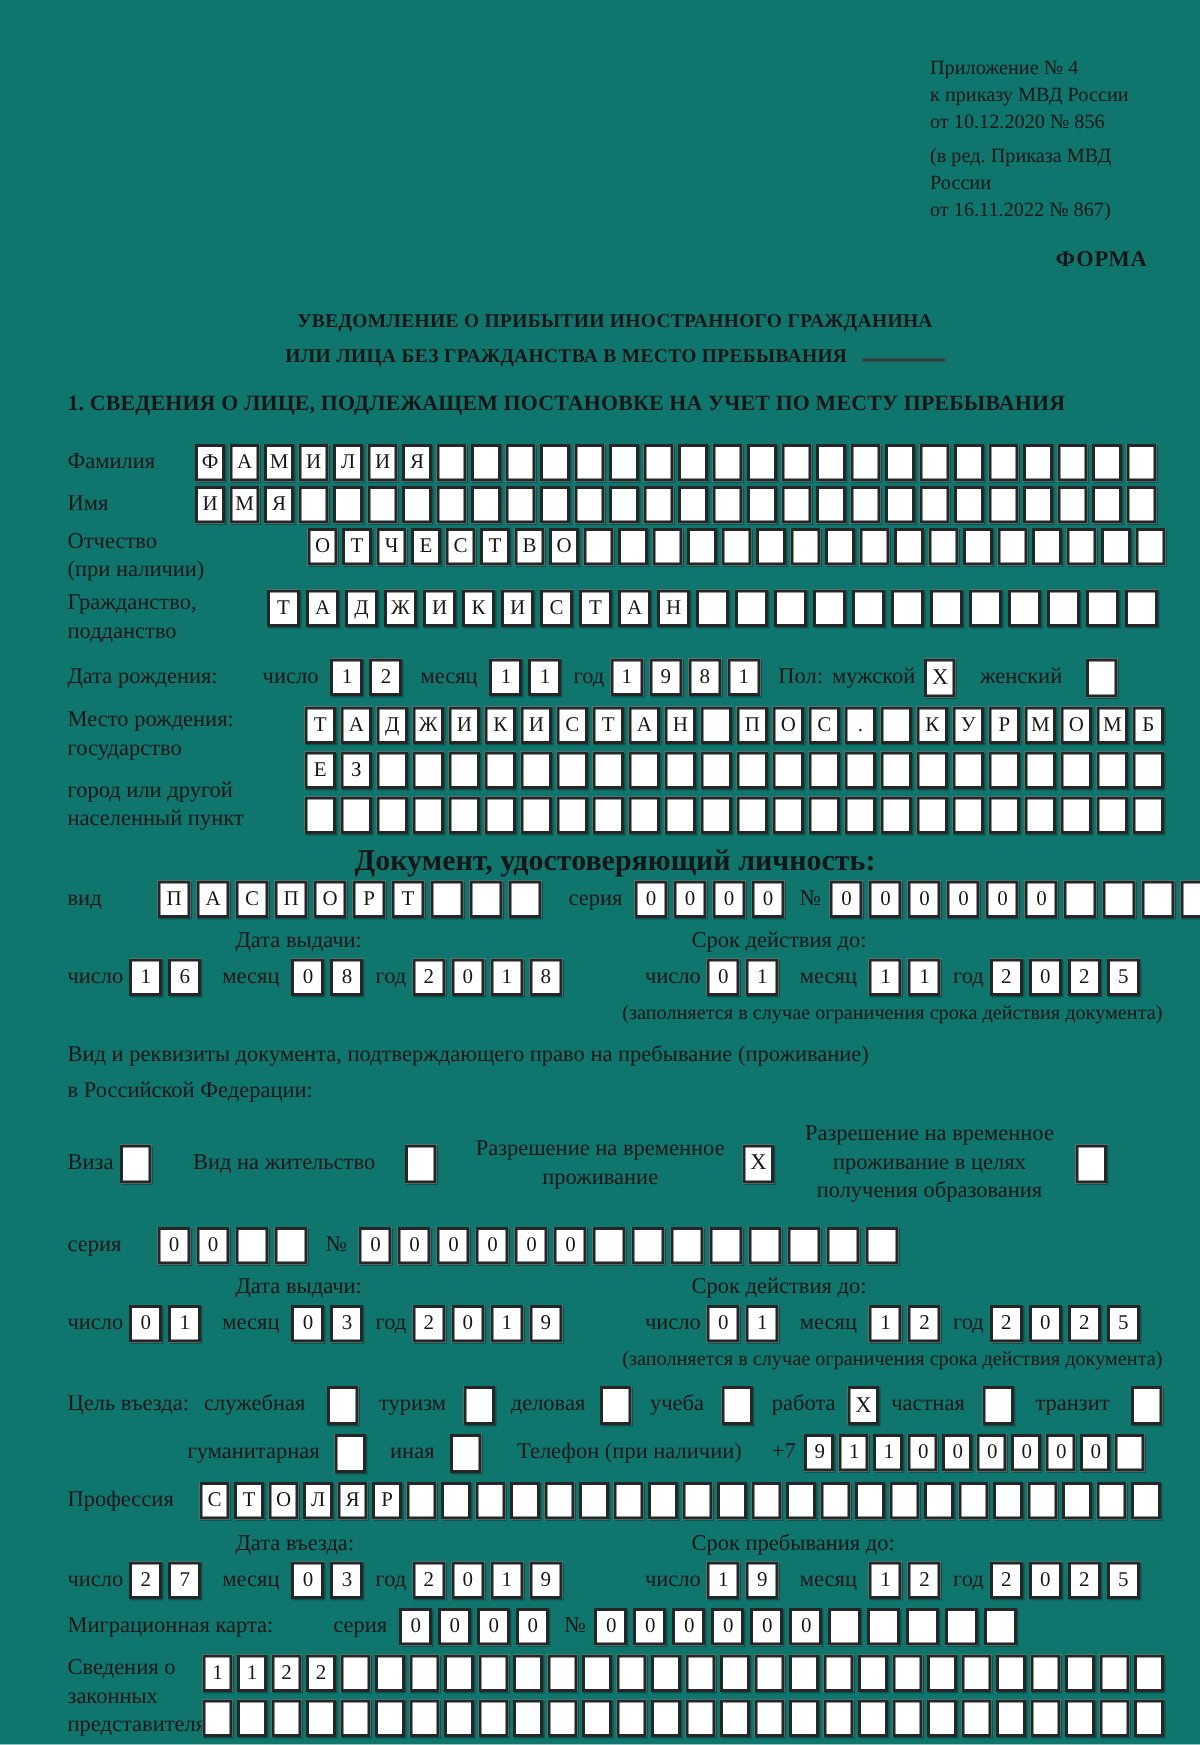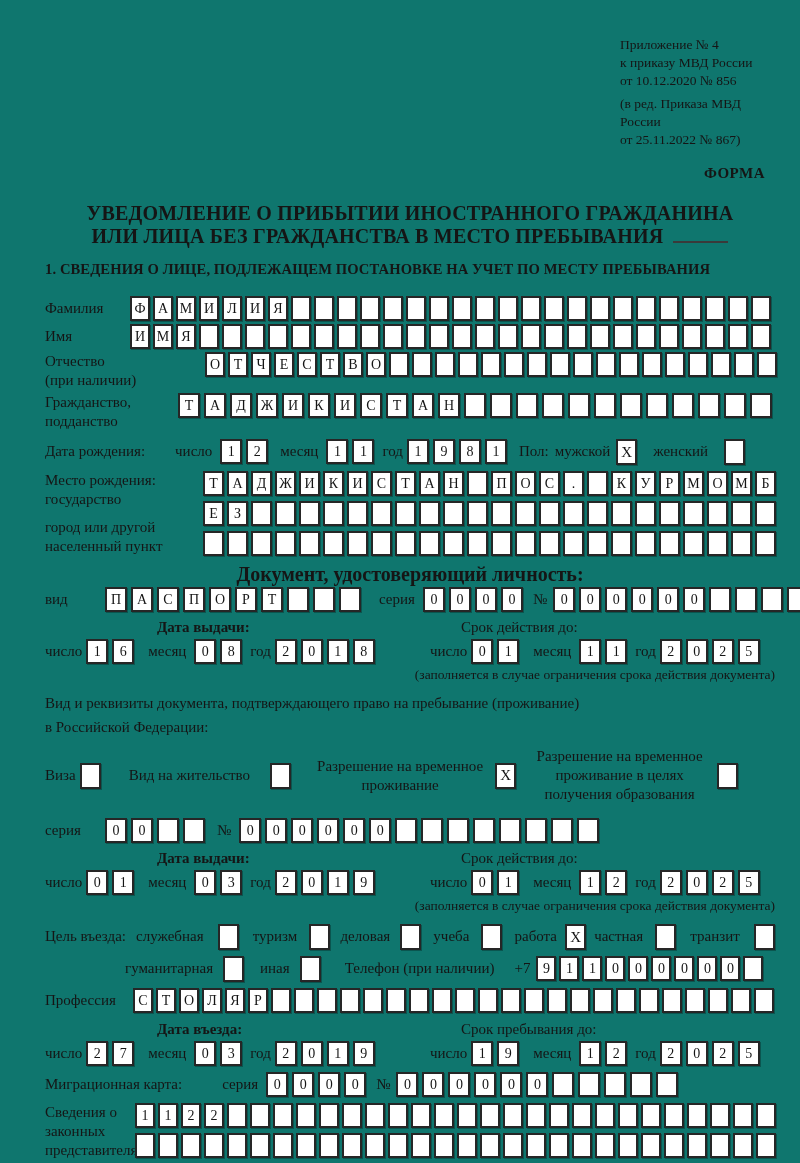--- a/index.html
+++ b/index.html
@@ -1,21 +1,21 @@
 <!DOCTYPE html>
 <html><head>
 <meta charset="utf-8">
 <style>
   html,body{margin:0;padding:0;background:#fff;}
   body{width:800px;height:1163px;font-family:"Liberation Serif","DejaVu Serif",serif;color:#151515;}
   .page{position:relative;box-sizing:border-box;width:800px;height:1163px;padding:36px 25px 20px 45px;background:#0f766e;overflow:hidden;}
   .top-note{margin-left:575px;font-size:13.5px;line-height:18px;}
   .top-note .gap{height:5px;}
   .forma{text-align:right;padding-right:10px;font-weight:bold;font-size:15px;margin-top:16px;letter-spacing:.5px;}
-  .title{text-align:center;font-weight:bold;font-size:20px;line-height:23px;margin-top:20px;letter-spacing:.2px;}
+  .title{text-align:center;font-weight:bold;font-size:13px;line-height:23px;margin-top:20px;letter-spacing:.2px;}
   .uline{display:inline-block;width:55px;height:13px;border-bottom:2px solid #3a3a3a;margin-left:10px;}
   .sec-heading{font-weight:bold;font-size:14.6px;margin-top:13px;white-space:nowrap;letter-spacing:.1px;}
   .row{display:flex;align-items:flex-start;margin-top:3px;}
   .nowrap{white-space:nowrap;}
   .lbl{font-size:15px;line-height:25px;white-space:nowrap;}
   .sl{font-size:15px;line-height:19px;white-space:nowrap;}
   .lblstack{flex:0 0 auto;}
   .w85{width:85px;flex:0 0 85px;}
   .w60{width:60px;flex:0 0 60px;}
   .w133{width:133px;flex:0 0 133px;}
@@ -28,21 +28,21 @@
   .cw21 .cell{width:21px;margin-right:3px;}
   .cw22 .cell{width:22px;margin-right:4px;}
   .checkbox{box-sizing:border-box;flex:0 0 auto;display:inline-flex;align-items:center;justify-content:center;width:21px;height:26px;border:2px solid #262626;font-size:15px;background:#fff;box-shadow:1px 1px 0 rgba(0,0,0,.28);}
   .stack{display:flex;flex-direction:column;}
   .stack .cells{margin-bottom:5px;}
   .doc-heading{text-align:center;font-weight:bold;font-size:20px;margin-top:3px;line-height:20px;}
   .dates{display:flex;margin-top:5px;}
   .dcol-left{width:385px;flex:0 0 385px;}
   .dcol-right{flex:1;}
   .dcap{font-size:15px;line-height:20px;white-space:nowrap;}
-  .dcap-left{margin-left:112px;font-weight:bold;}
+  .dcap-left{margin-left:112px;}
   .dcap-right{margin-left:31px;}
   .dgroup{display:flex;align-items:flex-start;margin-top:2px;}
   .note-right{font-size:13.5px;text-align:right;margin-top:2px;line-height:17px;}
   .para{font-size:15px;line-height:24px;margin-top:8px;}
   .opts{display:flex;align-items:center;margin-top:8px;}
   .optlbl{font-size:15px;line-height:19px;text-align:center;}
   .ow170{width:170px;flex:0 0 170px;}
   .ow175{width:175px;flex:0 0 175px;}
   .mr4{margin-right:4px;}.mr6{margin-right:6px;}.mr8{margin-right:8px;}
   .ml4{margin-left:4px;}.ml6{margin-left:6px;}.ml8{margin-left:8px;}.ml10{margin-left:10px;}.ml14{margin-left:14px;}.ml16{margin-left:16px;}.ml20{margin-left:20px;}
@@ -54,21 +54,21 @@
 <body>
 
 <div class="page">
 
   <div class="top-note">
     <div>Приложение № 4</div>
     <div>к приказу МВД России</div>
     <div>от 10.12.2020 № 856</div>
     <div class="gap"></div>
     <div>(в ред. Приказа МВД России</div>
-    <div>от 25.11.2022 № 867)</div>
+    <div>от 16.11.2022 № 867)</div>
   </div>
 
   <div class="forma">ФОРМА</div>
 
   <div class="title">
     <div>УВЕДОМЛЕНИЕ О ПРИБЫТИИ ИНОСТРАННОГО ГРАЖДАНИНА</div>
     <div>
       <span>ИЛИ ЛИЦА БЕЗ ГРАЖДАНСТВА В МЕСТО ПРЕБЫВАНИЯ</span><span class="uline"></span>
     </div>
   </div>

